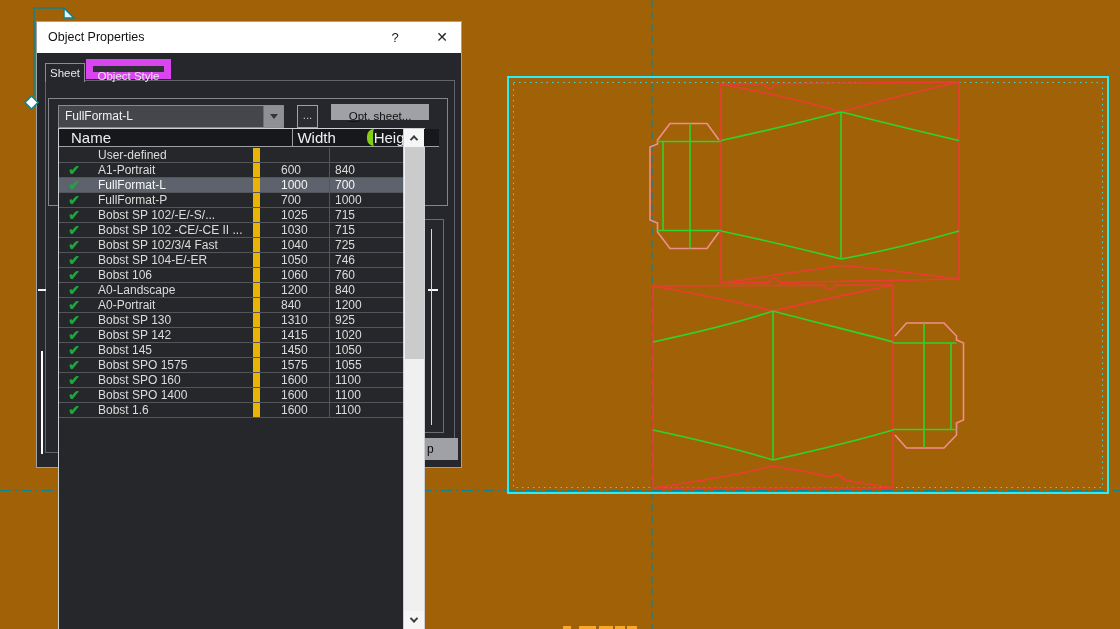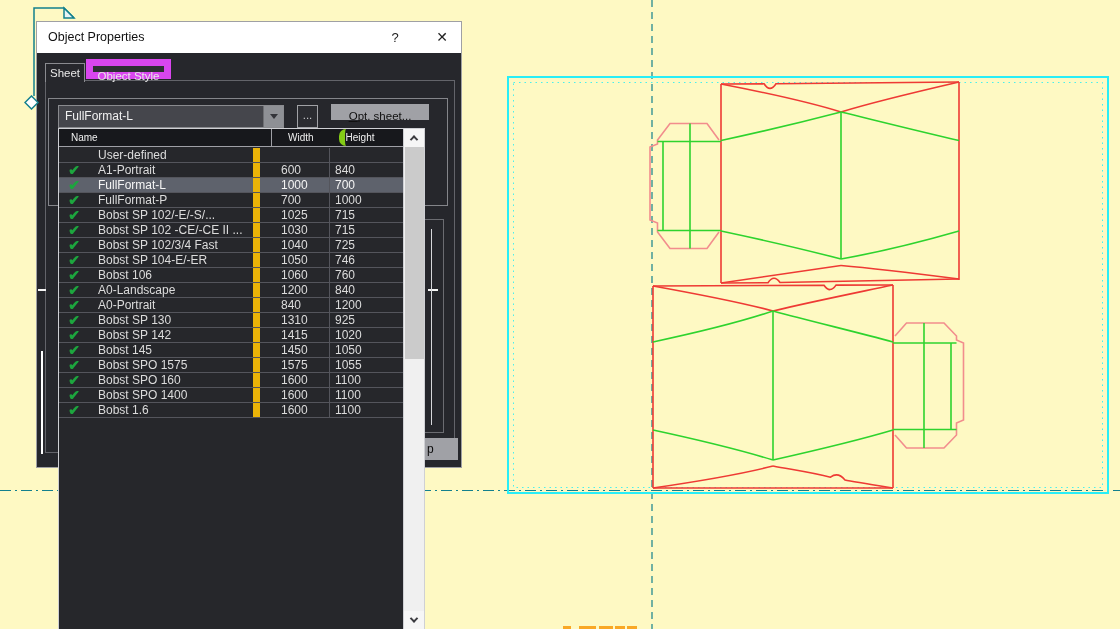--- a/index.html
+++ b/index.html
@@ -1,17 +1,17 @@
 <!DOCTYPE html>
 <html style="--dialog_bg: #26272c; --title_bg: #ffffff; --header_bg: #17181c; --row_bg: #26272b; --selected_row_bg: #5e626c; --check_green: #1da53e; --button_gray: #a0a1a6; --scroll_track: #f0f0f0; --scroll_thumb: #cbcbcb; --cut_red: #ee3a34; --flap_red: #f28d8d; --crease_green: #2ed32e; --sheet_cyan: #29eef6; --guide_teal: #13808d; --marker_orange: #f9a825;"><head>
 <meta charset="utf-8">
 <style>
   html,body{margin:0;padding:0;background:#ffffff;}
   .stage{position:relative;width:1120px;height:629px;overflow:hidden;
-         font-family:"Liberation Sans", sans-serif;background:#fef9c3;}
+         font-family:"Liberation Sans", sans-serif;background:#a16207;}
   .stage *{box-sizing:border-box;}
 
   
   .canvas{position:absolute;left:0;top:0;z-index:0;}
   .cut{stroke:var(--cut_red,#ee3a34);fill:none;stroke-width:1.6;}
   .flapcut{stroke:var(--flap_red,#f28d8d);fill:none;stroke-width:1.6;}
   .crease{stroke:var(--crease_green,#2ed32e);fill:none;stroke-width:1.6;}
   .sheet{stroke:var(--sheet_cyan,#29eef6);fill:none;stroke-width:2;}
   .sheet-inner{stroke:var(--sheet_cyan,#29eef6);fill:none;stroke-width:1;opacity:.85;}
   .guide{stroke:var(--guide_teal,#13808d);fill:none;stroke-width:1.2;}
@@ -60,24 +60,24 @@
   .artifact{position:absolute;background:#f5f5f5;}
   .art-dash-l{left:1px;top:267px;width:8px;height:2px;}
   .art-dash-r{left:391px;top:267px;width:10px;height:2px;}
   .art-vline{left:4px;top:329px;width:2px;height:103px;background:#ffffff;}
   .art-vline2{left:394px;top:207px;width:1px;height:196px;background:#d6d7db;}
 
   
   .popup{position:absolute;left:58px;top:128px;width:367px;height:508px;background:#26272b;
          border:1px solid #cfd0d4;z-index:3;}
   .thead{display:flex;height:18px;background:var(--header_bg,#17181c);color:#f0f0f0;
-         font-size:10px;line-height:18px;border-bottom:1px solid #9fa0a6;width:344px;}
+         font-size:15px;line-height:18px;border-bottom:1px solid #9fa0a6;width:380px;}
   .th{overflow:hidden;white-space:nowrap;}
   .th-name{width:194px;padding-left:12px;}
-  .th-w{width:76px;padding-left:16px;border-left:1px solid #9fa0a6;margin-left:44px;}
+  .th-w{width:76px;padding-left:4px;border-left:1px solid #9fa0a6;margin-left:44px;}
   .th-h{width:74px;padding-left:1px;border-left:6px solid #84cc16;border-radius:7px;}
   .tbody{position:absolute;left:0;top:19px;width:344px;}
   .trow{display:flex;height:15px;align-items:center;border-bottom:1px solid #54555c;
         color:#dcdcdc;font-size:12px;background:var(--row_bg,#26272b);}
   .trow.selected{background:var(--selected_row_bg,#5e626c);color:#f5f5f5;}
   .td{overflow:hidden;white-space:nowrap;height:100%;display:flex;align-items:center;}
   .td-check{width:30px;justify-content:center;color:var(--check_green,#1da53e);
             font-size:14px;font-weight:bold;}
   .td-name{width:164px;padding-left:9px;}
   .td-w{width:76px;padding-left:21px;border-left:7px solid #eab308;}

